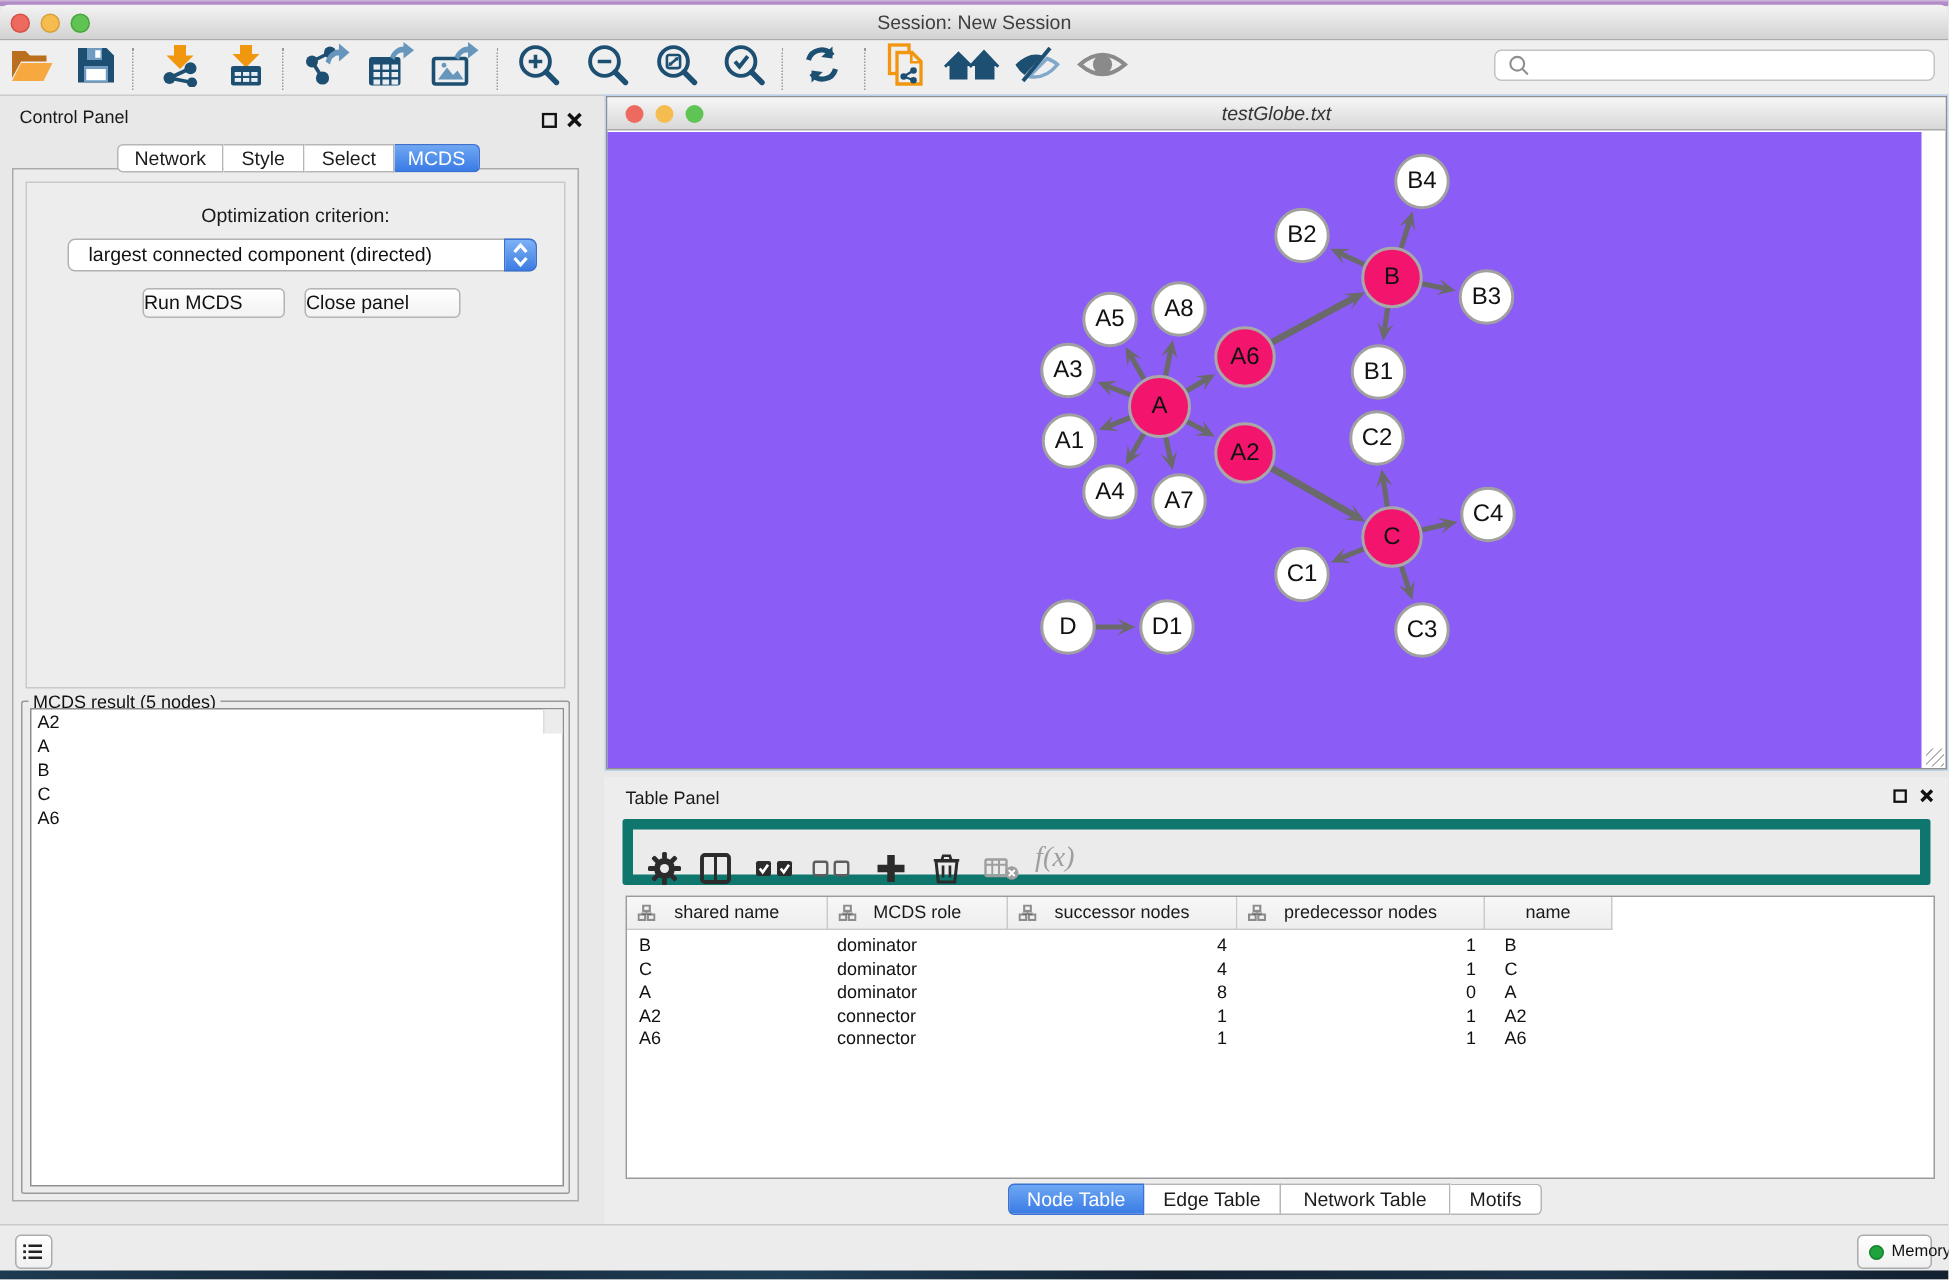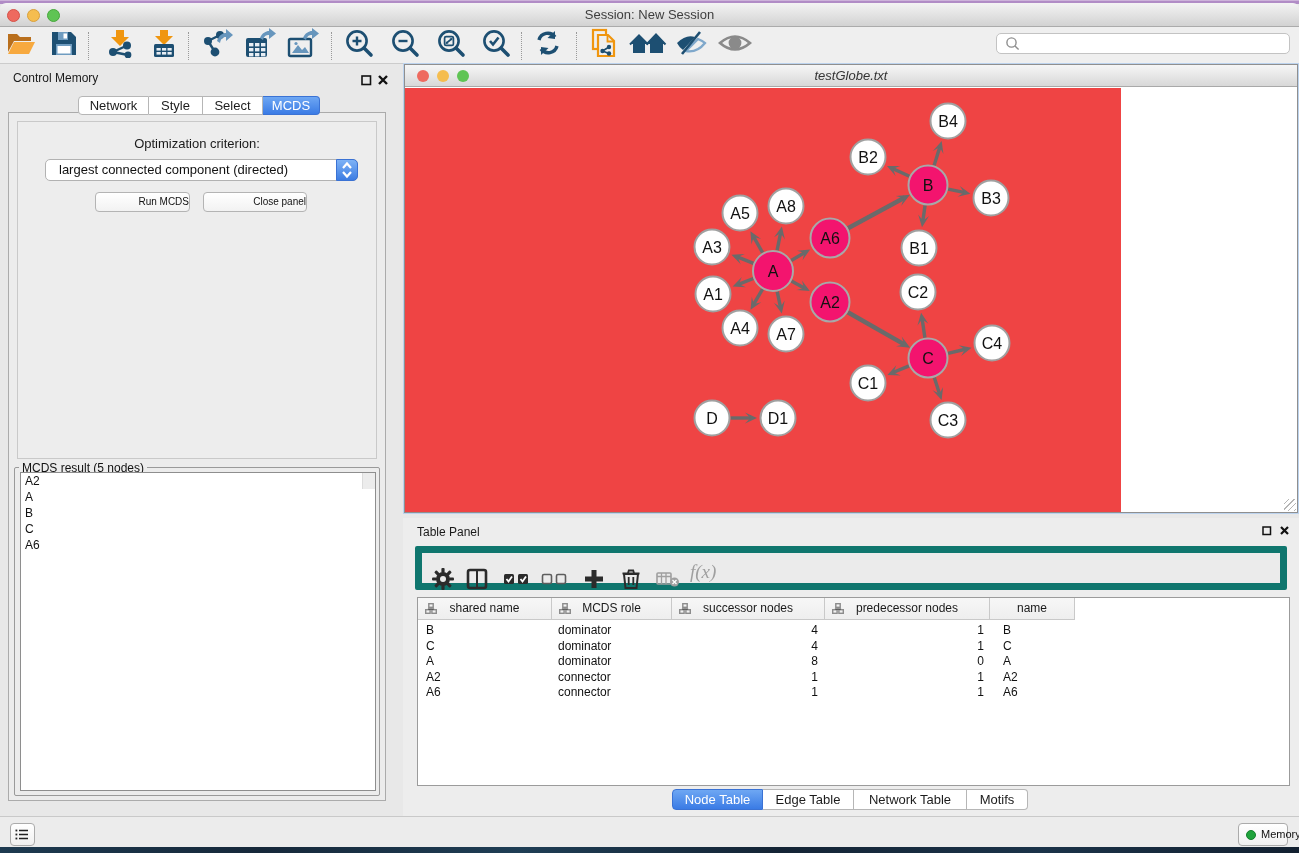--- a/index.html
+++ b/index.html
@@ -26,32 +26,32 @@
 .wbtn{position:absolute;top:8px;font-size:12px;color:#111;line-height:10px;}
 #cpTabs{position:absolute;left:78px;top:32px;height:19px;display:flex;font-size:13px;color:#1c1c1c;z-index:5;}
 #cpTabs div{background:#fff;border:1px solid #b6b6b6;border-left:none;width:54px;line-height:17px;text-align:center;}#cpTabs div:nth-child(1){width:71px;}#cpTabs div:nth-child(3){width:60px;}#cpTabs div:nth-child(4){width:57px;}
 #cpTabs div:first-child{border-left:1px solid #b6b6b6;border-radius:4px 0 0 4px;text-align:center;}
 #cpTabs div.sel{background:linear-gradient(#6ea7f3,#3a7be5);color:#fff;border-color:#3a72d4;border-radius:0 4px 4px 0;}
 #cpPanel{position:absolute;left:8px;top:48px;width:378px;height:689px;background:#ececec;border:1px solid #ababab;}
 #cpInner{position:absolute;left:8px;top:8px;width:360px;height:338px;background:#ededed;border:1px solid #c9c9c9;}
 #optLbl{position:absolute;left:0;top:14px;width:100%;text-align:center;font-size:13px;color:#1a1a1a;}
 #combo{position:absolute;left:27px;top:37px;width:313px;height:22px;background:#fff;border:1px solid #b2b2b2;border-radius:5px;font-size:13px;color:#111;line-height:20px;padding-left:13px;}
 #combo .step{position:absolute;right:-1px;top:-1px;width:22px;height:22px;border-radius:0 5px 5px 0;background:linear-gradient(#7db2f6,#3c7ce2);border:1px solid #3a72d4;}
-.btn{position:absolute;height:20px;background:linear-gradient(#ffffff,#f2f2f2);border:1px solid #b4b4b4;border-radius:4px;font-size:10px;color:#111;text-align:right;line-height:18px;}
+.btn{position:absolute;height:20px;background:linear-gradient(#ffffff,#f2f2f2);border:1px solid #b4b4b4;border-radius:4px;font-size:13px;color:#111;text-align:left;line-height:18px;}
 #fs{position:absolute;left:5px;top:354px;width:366px;height:329px;border:1px solid #9a9a9a;border-radius:2px;}
 #fsLbl{position:absolute;left:4px;top:-7px;background:#ececec;padding:0 3px;font-size:12px;color:#111;}
 #fsList{position:absolute;left:5px;top:4px;width:356px;height:319px;background:#fff;border:1px solid #8e8e8e;font-size:12px;color:#111;}
 #fsList div{padding-left:4px;height:16px;line-height:16px;}
 #fsScroll{position:absolute;right:0;top:0;width:13px;height:317px;background:#ececec;border-left:1px solid #dcdcdc;}
 
 #netWin{left:404px;top:64px;width:894px;height:449px;background:#fff;border:1px solid #8f8f8f;box-shadow:0 0 0 1px #bcd3ee;}
 #netTitle{position:absolute;left:0;top:0;width:100%;height:22px;background:linear-gradient(#f6f6f6,#d8d8d8);border-bottom:1px solid #a9a9a9;font-style:italic;}
 #netTitle .tl{position:absolute;top:5px;width:12px;height:12px;border-radius:50%;}
 #netTitle .ttl{position:absolute;top:3px;width:100%;text-align:center;font-size:13px;color:#333;}
-#graphBox{position:absolute;left:0;top:23px;width:716px;height:424px;background:#ef4444;}
+#graphBox{position:absolute;left:0;top:23px;width:876px;height:424px;background:#8b5cf6;}
 .nw{fill:#fff;stroke:#a0a0a0;stroke-width:2;}
 .np{fill:#f3146e;stroke:#a8a8a8;stroke-width:2;}
 .nl{font-family:"Liberation Sans",sans-serif;font-size:16px;fill:#111;text-anchor:middle;dominant-baseline:central;}
 .ah{fill:#6a6a6a;stroke:none;}
 #grip{position:absolute;right:1px;bottom:1px;width:12px;height:12px;background:repeating-linear-gradient(135deg,transparent 0 3px,#b5b5b5 3px 4px);}
 
 #tp{left:403px;top:518px;width:896px;height:298px;background:#ededed;}
 #tpHead span{position:absolute;left:14px;top:7px;font-size:12px;color:#1a1a1a;}
 #tpBar{position:absolute;left:12px;top:28px;width:872px;height:44px;background:#ebebeb;border:7px solid #0f766e;border-radius:2px;}
 #tbl{position:absolute;left:14px;top:79px;width:873px;height:189px;background:#fff;border:1px solid #9b9b9b;}
@@ -198,21 +198,21 @@
     <div id="search">
       <svg width="16" height="16" style="position:absolute;left:8px;top:2px">
         <circle cx="6.5" cy="6.5" r="4.6" fill="none" stroke="#8e8e8e" stroke-width="1.4"></circle>
         <path d="M10 10 L13.6 13.6" stroke="#8e8e8e" stroke-width="1.4"></path>
       </svg>
     </div>
   </div>
 
 <div class="abs" id="cp">
  <div id="cpHead">
-      <span>Control Memory</span>
+      <span>Control Panel</span>
       <svg class="wbtn" style="left:361px;top:9px" width="11" height="11">
         <rect x="1" y="1" width="8.5" height="8.5" fill="none" stroke="#111" stroke-width="1.6"></rect>
       </svg>
       <svg class="wbtn" style="left:377px;top:8px" width="12" height="12">
         <path d="M2 2 L10 10 M10 2 L2 10" stroke="#111" stroke-width="2.4"></path>
       </svg>
     </div>
  <div id="cpTabs">
       <div>Network</div>
       <div>Style</div>

